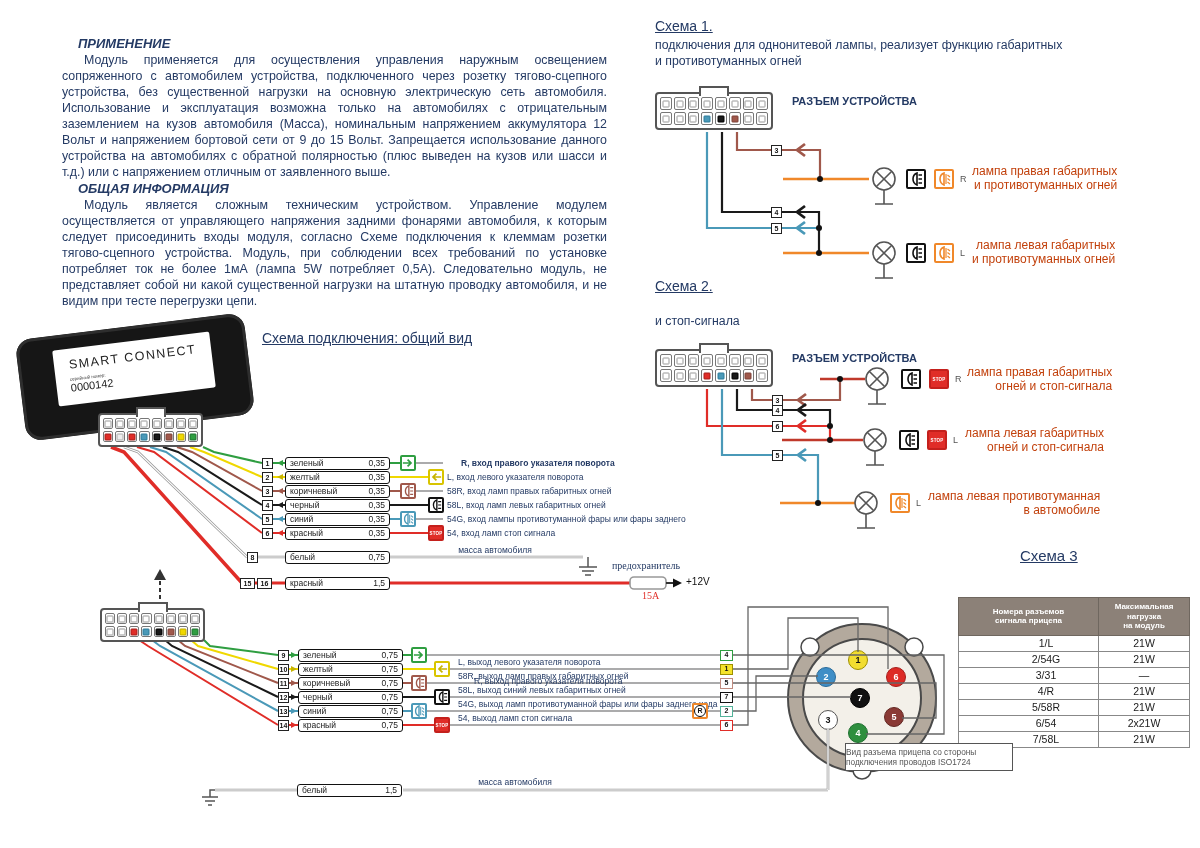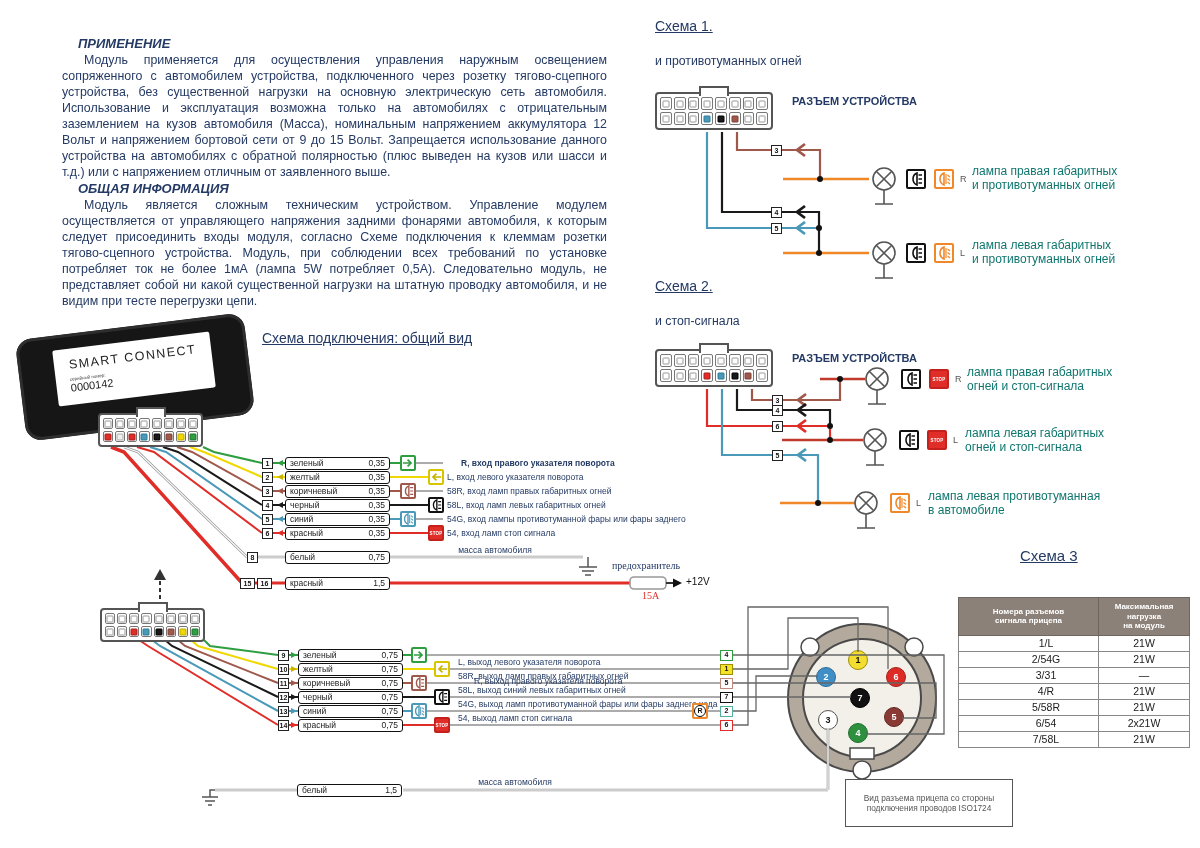--- a/index.html
+++ b/index.html
@@ -7,21 +7,21 @@
           font-family:"Liberation Sans",sans-serif;color:#243a64;}
   .abs{position:absolute;}
   .layer{position:absolute;left:0;top:0;z-index:1;}
   .hud{z-index:2;}
   h1,h2,p{margin:0;padding:0;}
   .sec-title{font-size:13px;font-weight:bold;color:#243a64;font-style:italic;}
   .sec-body{width:545px;font-size:12.4px;line-height:16px;text-align:justify;text-indent:22px;color:#243a64;}
   .scheme-title{font-size:14px;text-decoration:underline;color:#243a64;}
   .scheme-sub{font-size:12.3px;color:#243a64;}
   .conn-label{font-size:11px;font-weight:bold;color:#243a64;}
-  .lamp-text{font-size:12px;line-height:13.5px;color:#0f766e;}
+  .lamp-text{font-size:12px;line-height:13.5px;color:#c2410c;text-align:right;}
   .rl{font-size:9px;color:#555;}
   
   .conn16{position:absolute;width:118px;height:38px;border:2px solid #555;border-radius:4px;background:#fff;
           display:grid;grid-template-columns:repeat(8,1fr);grid-template-rows:1fr 1fr;gap:2px;padding:3px;box-sizing:border-box;z-index:2;}
   .conn16.sm{width:105px;height:34px;}
   .conn16 .tab{position:absolute;left:50%;top:-8px;transform:translateX(-50%);width:26px;height:8px;border:2px solid #555;border-bottom:none;background:#fff;}
   .cell{border:1px solid #777;border-radius:2px;position:relative;background:#fff;}
   .cell::after{content:"";position:absolute;left:50%;top:50%;transform:translate(-50%,-50%);width:5px;height:5px;border:1px solid #999;border-radius:1px;background:#fff;}
   .cell.c-blue::after{background:#4a99b8;border-color:#2d7a99;}
   .cell.c-black::after{background:#1a1a1a;border-color:#000;}
@@ -64,22 +64,22 @@
              border-radius:2px;z-index:3;text-align:center;color:#222;}
   .dev-name{font-size:12.5px;letter-spacing:1.5px;margin-top:9px;color:#222;}
   .dev-ser-lbl{font-size:4.5px;text-align:left;margin:5px 0 0 14px;color:#444;}
   .dev-ser{font-size:11px;text-align:left;margin:0 0 0 14px;color:#222;}
   
   .s3table{position:absolute;left:958px;top:597px;width:232px;border-collapse:collapse;z-index:2;
            font-size:10.5px;color:#1a1a1a;text-align:center;}
   .s3table th{background:#8c8178;color:#fff;font-size:8px;font-weight:bold;line-height:9.5px;border:1px solid #6f675f;padding:4px 2px;}
   .s3table td{border:1px solid #888;height:15px;padding:0 2px;}
   .s3table td:first-child{width:100px;padding-left:37px;}
-  .caption-box{position:absolute;left:845px;top:779px;width:168px;height:48px;box-sizing:border-box;border:1.5px solid #555;
-               background:#fff;z-index:2;display:flex;flex-direction:column;justify-content:center;text-align:center;
+  .caption-box{position:absolute;left:845px;top:743px;width:168px;height:28px;box-sizing:border-box;border:1.5px solid #555;
+               background:#fff;z-index:2;display:flex;flex-direction:column;justify-content:center;text-align:left;
                font-size:8.3px;line-height:10px;color:#555;}
   .s3-title{position:absolute;left:1020px;top:547px;font-size:15px;text-decoration:underline;color:#243a64;z-index:2;}
   .fuse-lbl{position:absolute;font-size:10px;color:#243a64;z-index:2;font-family:Liberation Serif, serif;}
 </style>
 </head>
 <body>
 
 <div class="canvas">
 
 <svg class="layer" width="1200" height="848">
@@ -254,20 +254,21 @@
   </g>
 </svg>
 
 <h2 class="abs hud sec-title" style="left:78px;top:36px;">ПРИМЕНЕНИЕ</h2>
 <p class="abs hud sec-body" style="left:62px;top:52px;">Модуль применяется для осуществления управления наружным освещением сопряженного с автомобилем устройства, подключенного через розетку тягово-сцепного устройства, без существенной нагрузки на основную электрическую сеть автомобиля. Использование и эксплуатация возможна только на автомобилях с отрицательным заземлением на кузов автомобиля (Масса), номинальным напряжением аккумулятора 12 Вольт и напряжением бортовой сети от 9 до 15 Вольт. Запрещается использование данного устройства на автомобилях с обратной полярностью (плюс выведен на кузов или шасси и т.д.) или с напряжением отличным от заявленного выше.</p>
 
 <h2 class="abs hud sec-title" style="left:78px;top:181px;">ОБЩАЯ ИНФОРМАЦИЯ</h2>
 <p class="abs hud sec-body" style="left:62px;top:197px;">Модуль является сложным техническим устройством. Управление модулем осуществляется от управляющего напряжения задними фонарями автомобиля, к которым следует присоединить входы модуля, согласно Схеме подключения к клеммам розетки тягово-сцепного устройства. Модуль, при соблюдении всех требований по установке потребляет ток не более 1мА (лампа 5W потребляет 0,5А). Следовательно модуль, не представляет собой ни какой существенной нагрузки на штатную проводку автомобиля, и не видим при тесте перегрузки цепи.</p>
 
 <div class="abs hud scheme-title" style="left:655px;top:18px;">Схема 1.</div>
+<div class="abs hud scheme-sub" style="left:655px;top:38px;">подключения для однонитевой лампы, реализует функцию габаритных</div>
 <div class="abs hud scheme-sub" style="left:655px;top:54px;">и противотуманных огней</div>
 
 <div class="conn16" style="left:655px;top:92px;">
   <div class="tab"></div>
   <div class="cell"></div>
       <div class="cell"></div>
       <div class="cell"></div>
       <div class="cell"></div>
       <div class="cell"></div>
       <div class="cell"></div>

